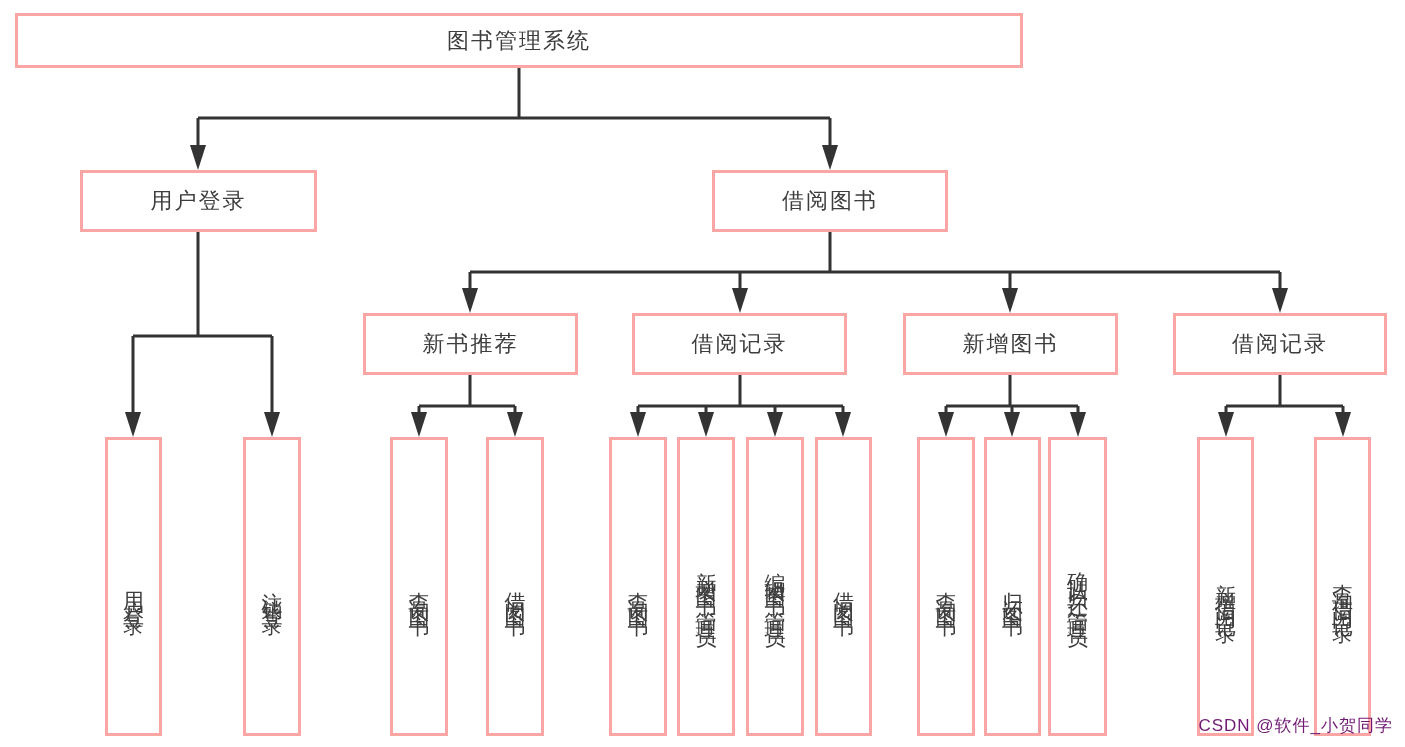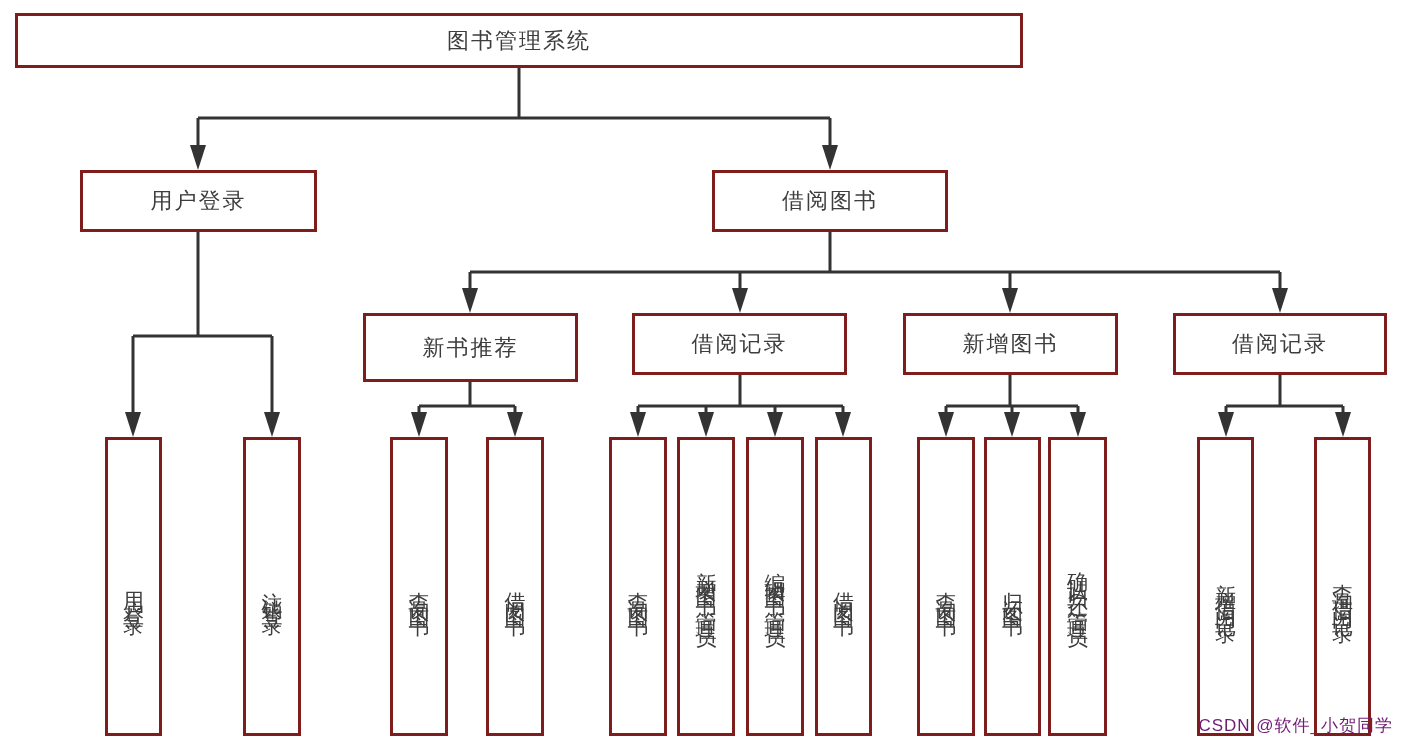--- a/index.html
+++ b/index.html
@@ -18,21 +18,21 @@
   .connectors {
     position: absolute;
     left: 0;
     top: 0;
     width: 1405px;
     height: 747px;
   }
   .node {
     position: absolute;
     box-sizing: border-box;
-    border: 3px solid #7f1d1d;
+    border: 3px solid #fca5a5;
     background: #ffffff;
     display: flex;
     align-items: center;
     justify-content: center;
     color: #3d3d3d;
   }
   .node.h span {
     font-size: 22px;
     letter-spacing: 2px;
     white-space: nowrap;
@@ -109,21 +109,21 @@
     <span>图书管理系统</span>
   </div>
 
   <div class="node h" style="left:80px; top:170px; width:237px; height:62px;">
     <span>用户登录</span>
   </div>
   <div class="node h" style="left:712px; top:170px; width:236px; height:62px;">
     <span>借阅图书</span>
   </div>
 
-  <div class="node h" style="left:363px; top:313px; width:215px; height:69px;">
+  <div class="node h" style="left:363px; top:313px; width:215px; height:62px;">
     <span>新书推荐</span>
   </div>
   <div class="node h" style="left:632px; top:313px; width:215px; height:62px;">
     <span>借阅记录</span>
   </div>
   <div class="node h" style="left:903px; top:313px; width:215px; height:62px;">
     <span>新增图书</span>
   </div>
   <div class="node h" style="left:1173px; top:313px; width:214px; height:62px;">
     <span>借阅记录</span>

